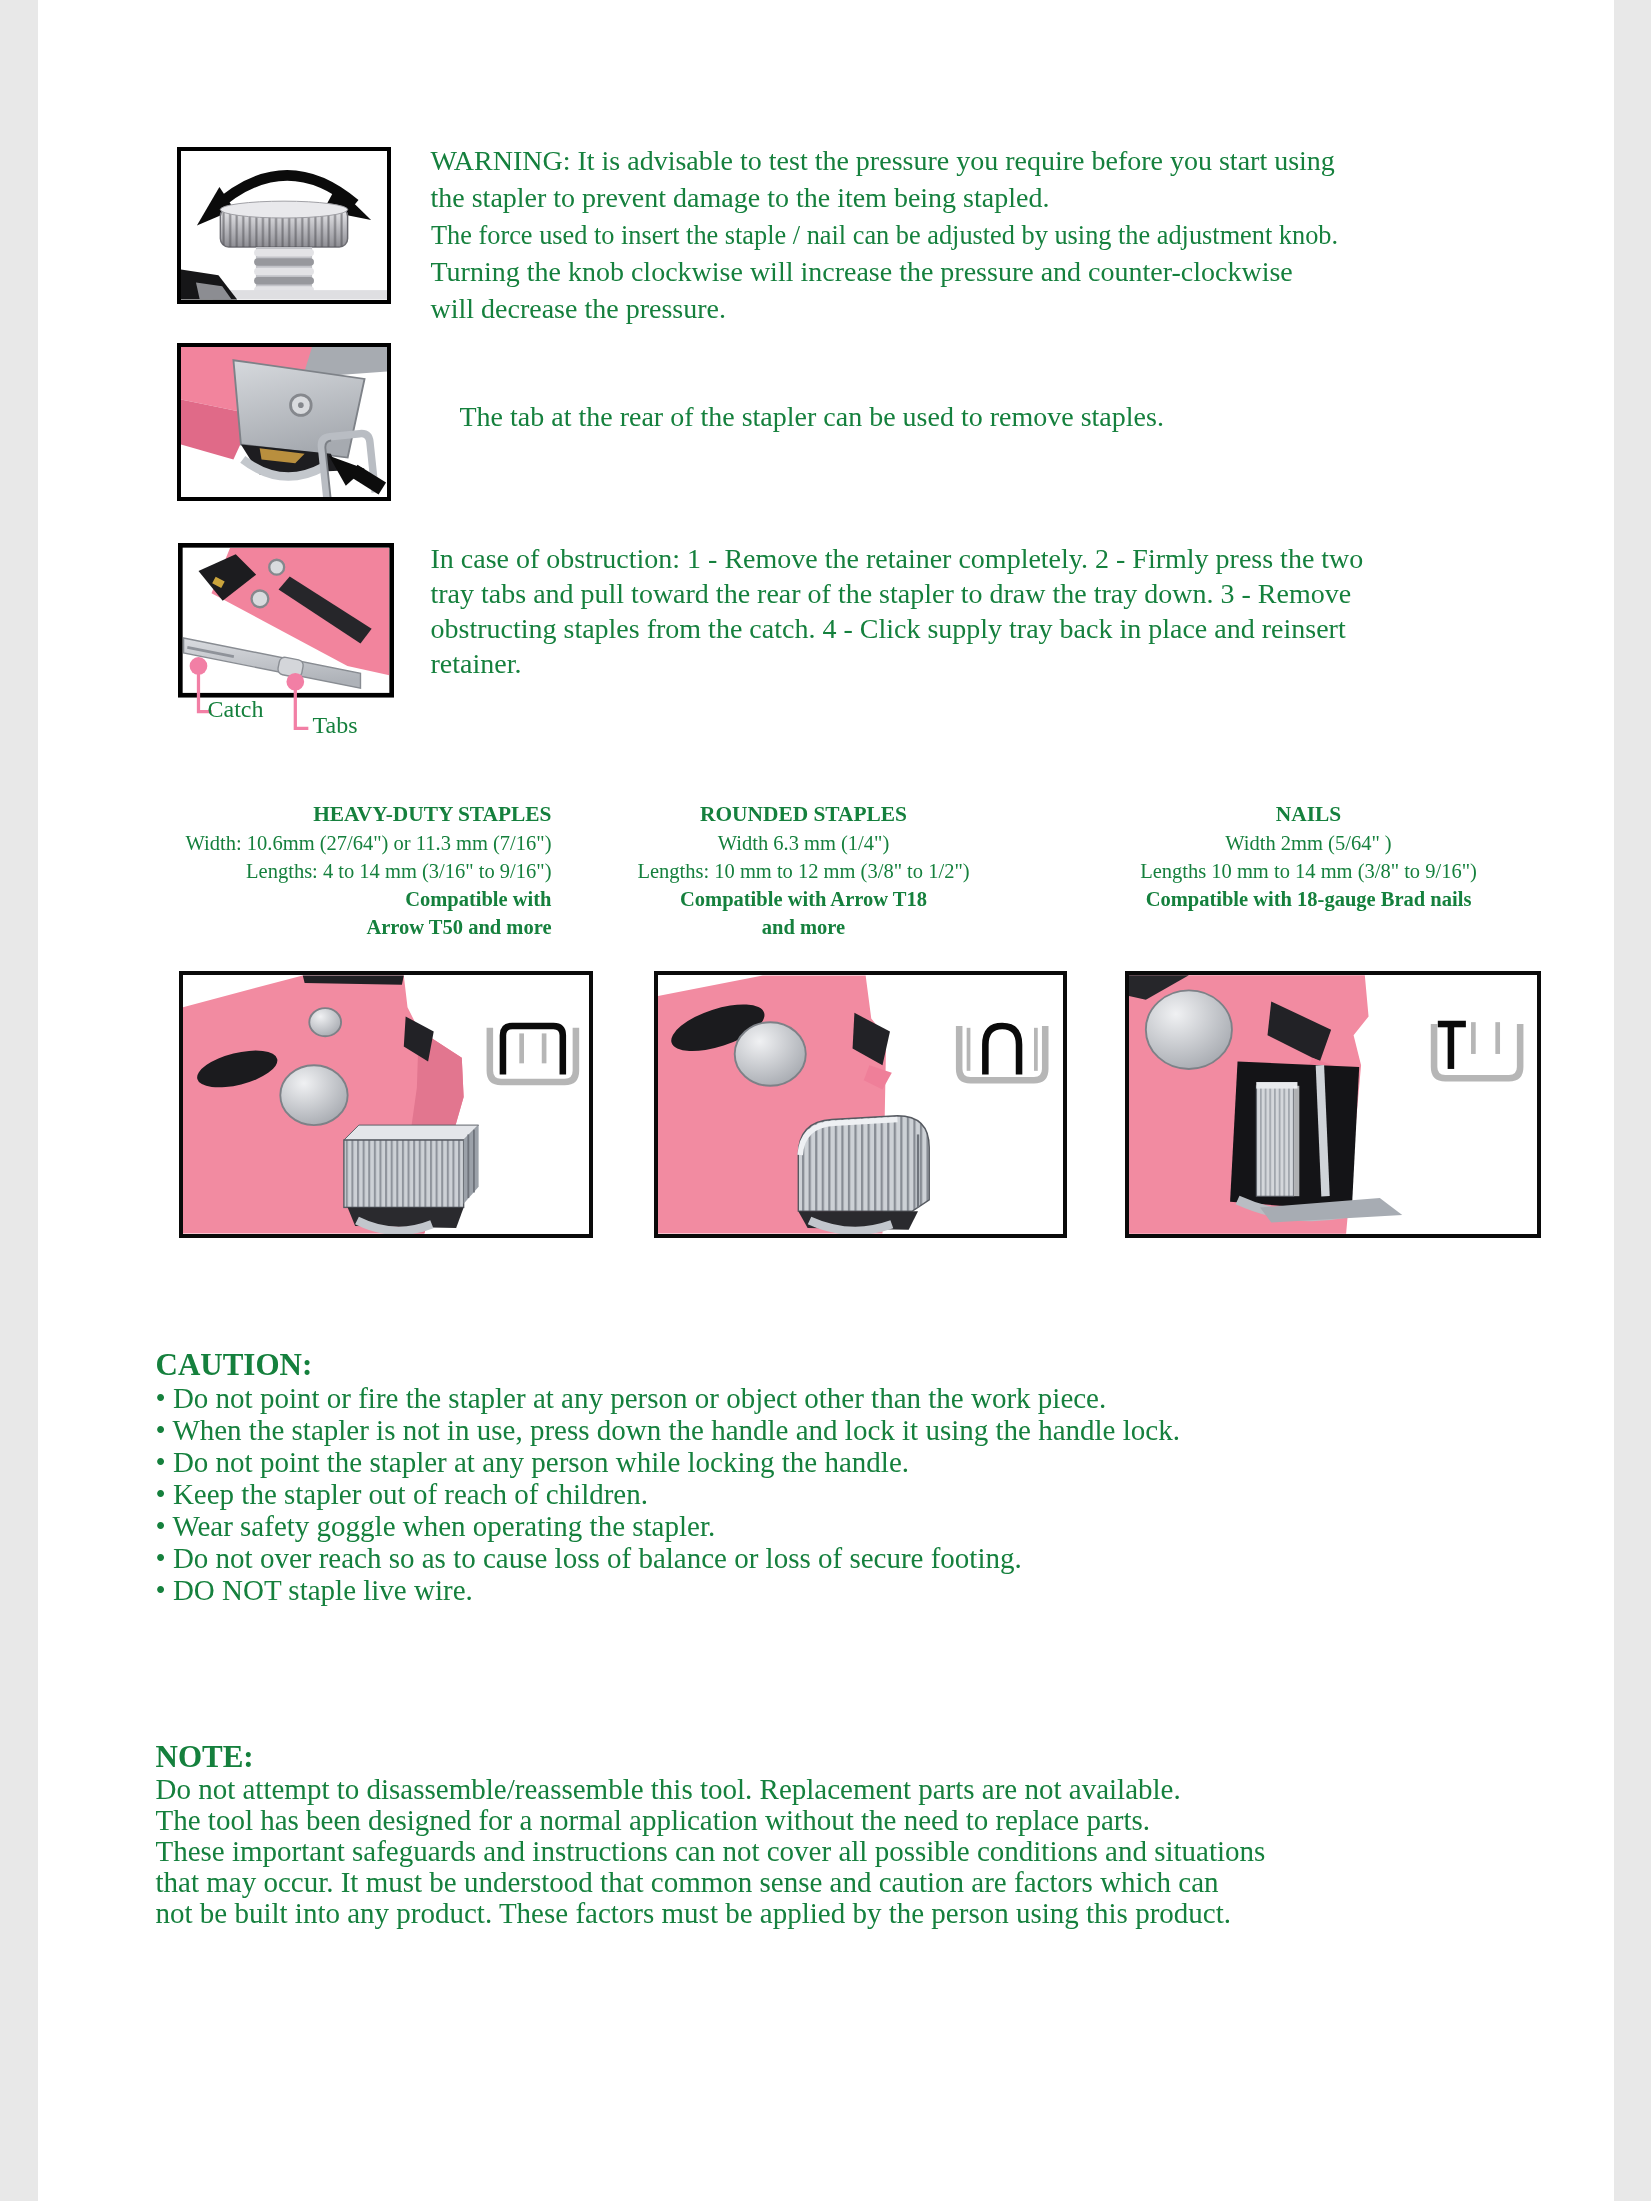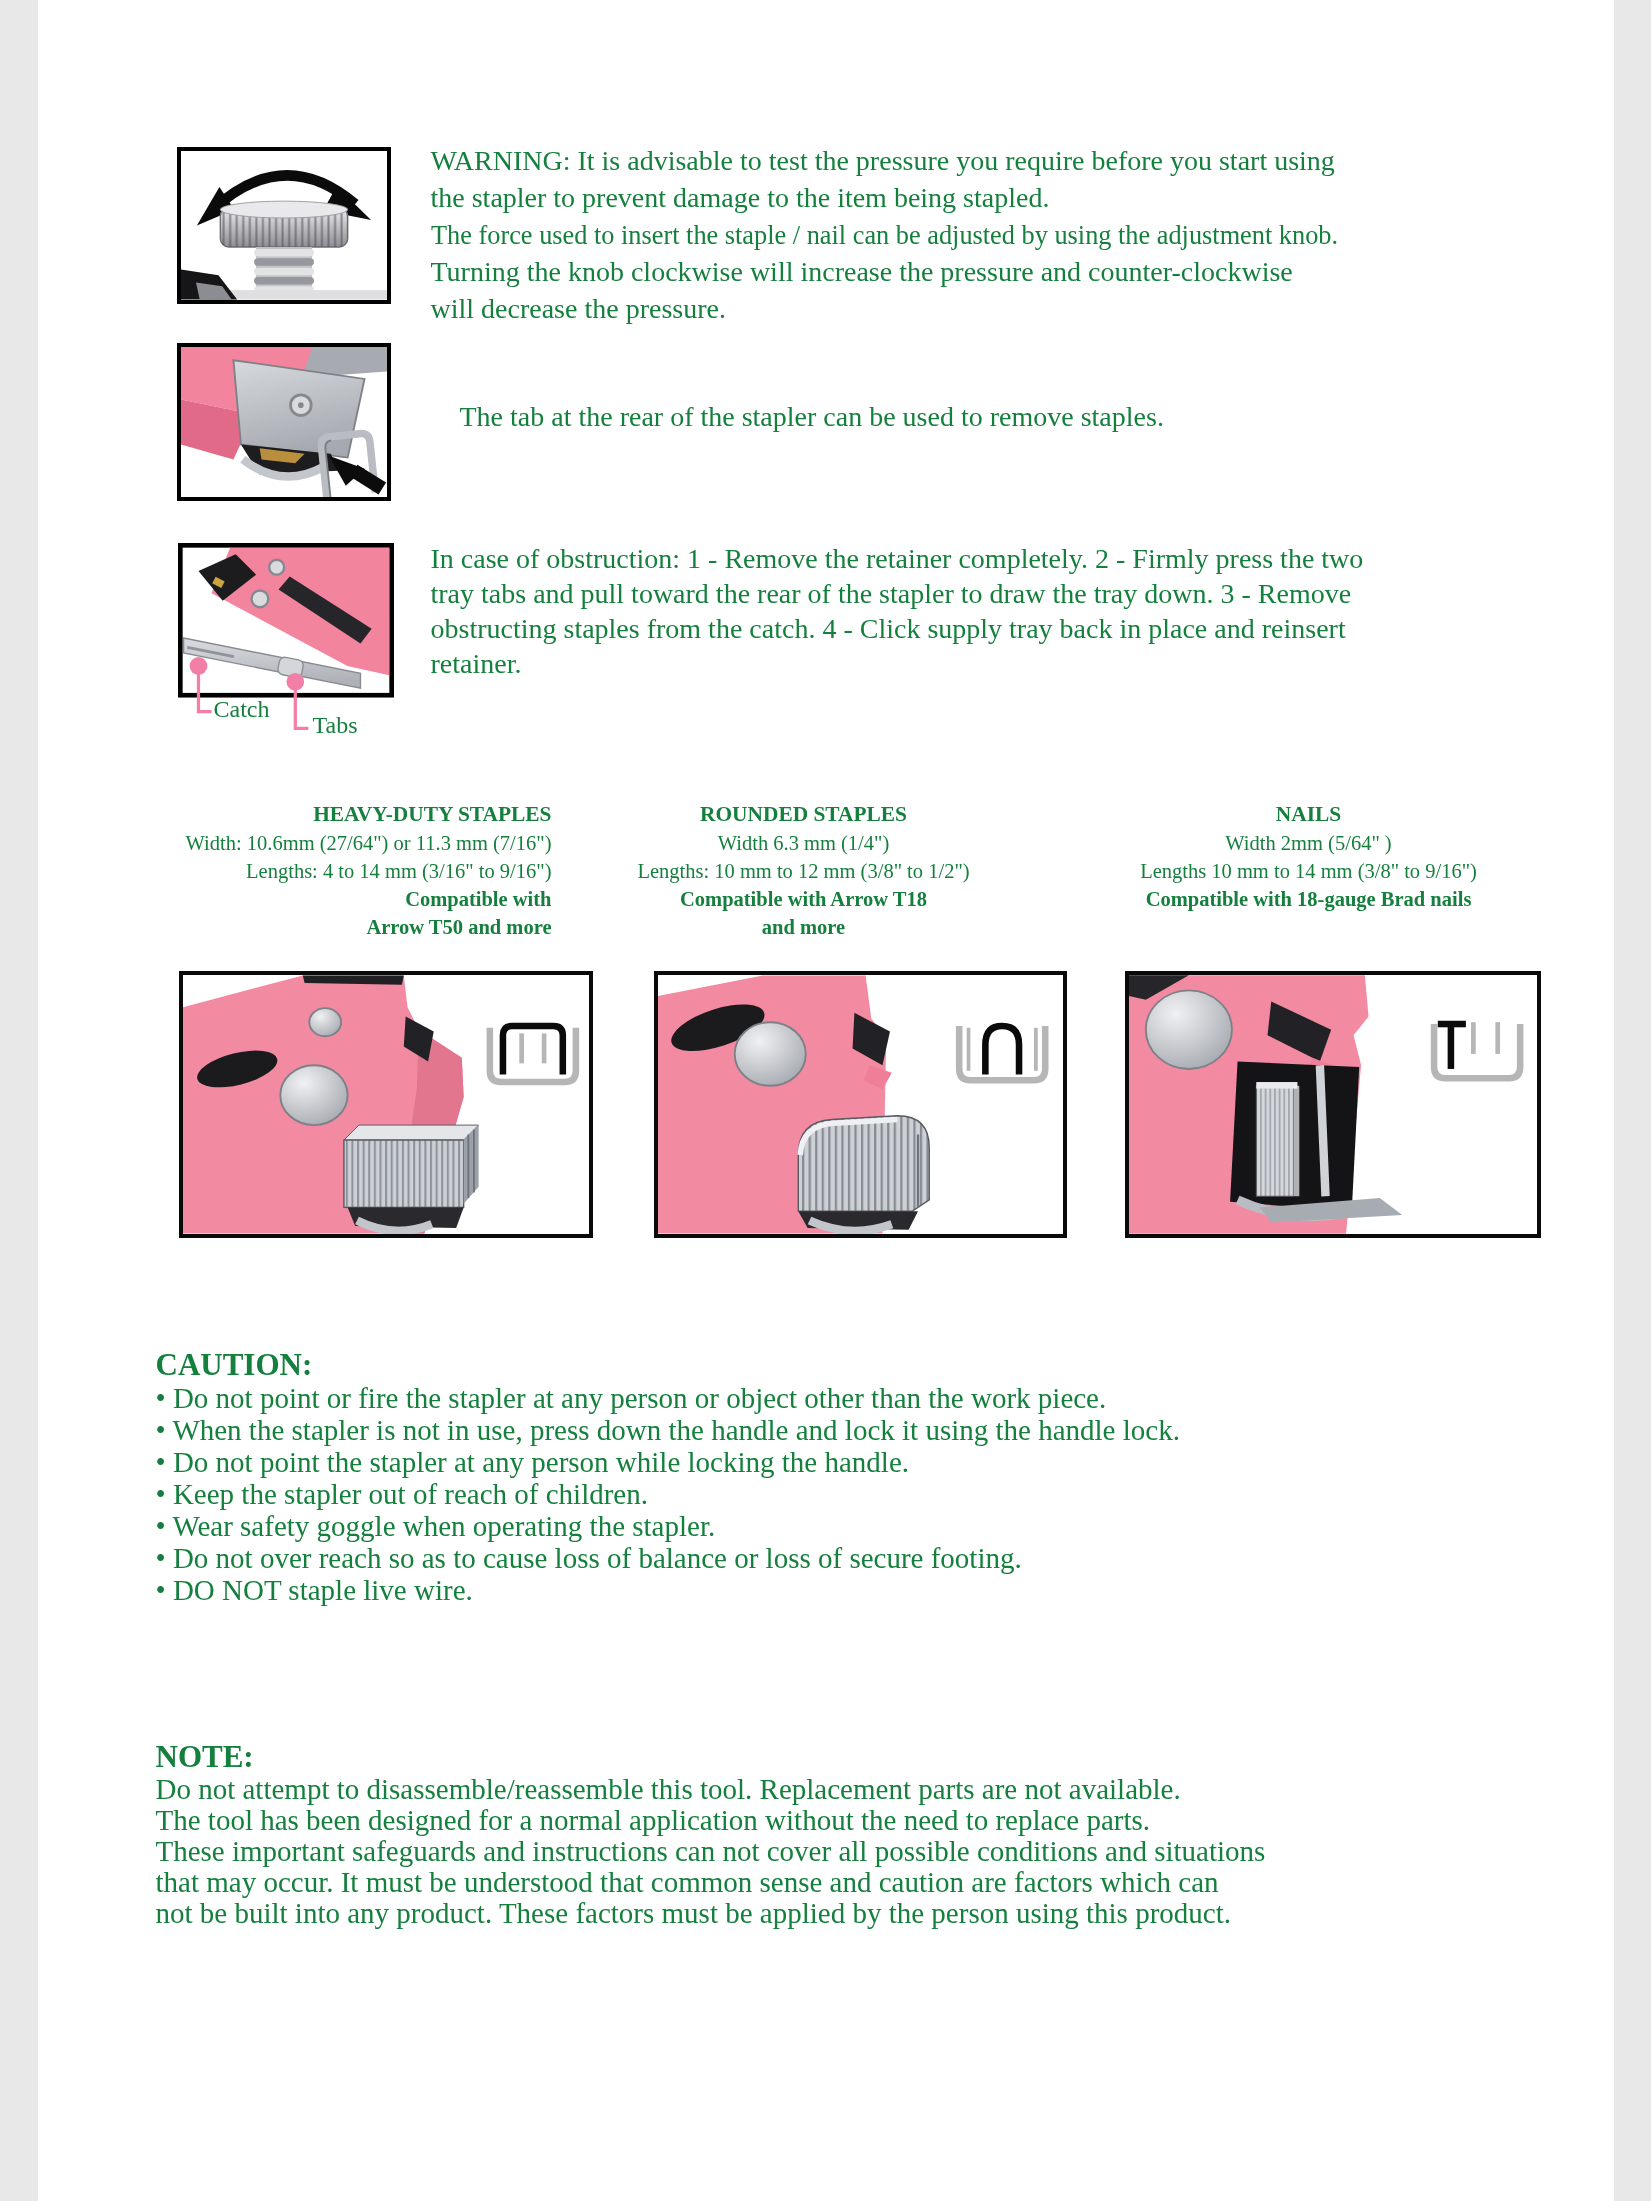--- a/index.html
+++ b/index.html
@@ -132,21 +132,21 @@
       <g>
         <path d="M22,132 V181 H36" stroke="#f27fa5" stroke-width="3.5" fill="none"></path>
         <circle cx="22" cy="132" r="9.5" fill="#f27fa5"></circle>
       </g>
       <g>
         <path d="M126,149 V199 H140" stroke="#f27fa5" stroke-width="3.5" fill="none"></path>
         <circle cx="126" cy="149" r="9.5" fill="#f27fa5"></circle>
       </g>
     </svg>
   </div>
-  <div class="callout-label" style="left:176px;top:696px;">Catch</div>
+  <div class="callout-label" style="left:170px;top:696px;">Catch</div>
   <div class="callout-label" style="left:275px;top:712px;">Tabs</div>
 
   <div class="para obstr" style="left:393px;top:541px;">
     <div class="line">In case of obstruction: 1 - Remove the retainer completely. 2 - Firmly press the two</div>
     <div class="line">tray tabs and pull toward the rear of the stapler to draw the tray down. 3 - Remove</div>
     <div class="line">obstructing staples from the catch. 4 - Click supply tray back in place and reinsert</div>
     <div class="line">retainer.</div>
   </div>
 
   <div class="spec-col" style="left:104px;text-align:right;">

